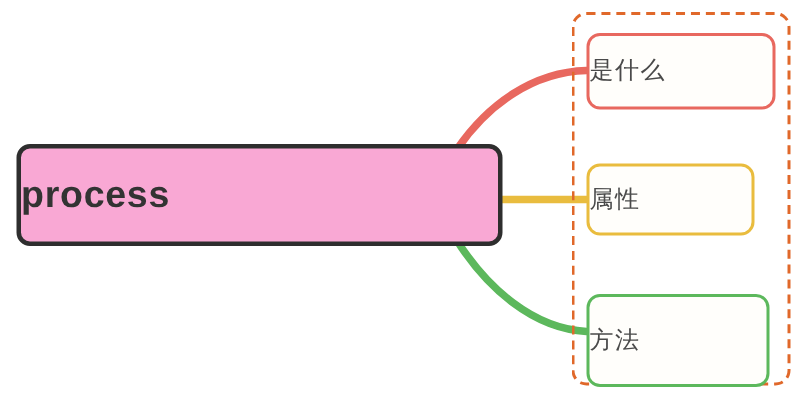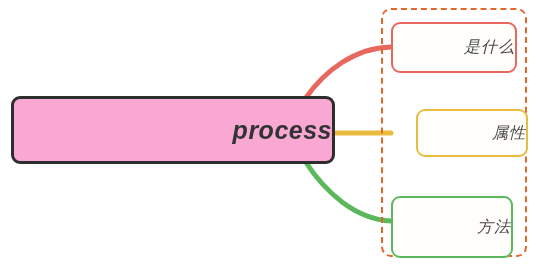--- a/index.html
+++ b/index.html
@@ -36,24 +36,23 @@
     border: 2.5px dashed #e0682a;
     border-radius: 10px;
     background: transparent;
   }
   
   .node {
     position: absolute;
     box-sizing: border-box;
     display: flex;
     align-items: center;
-    justify-content: flex-end;
+    justify-content: flex-start;
     background: #fffefb;
     border-style: solid;
-    font-style: italic;
   }
   .node-label {
     color: #3b3b3b;
     letter-spacing: 1px;
     white-space: nowrap;
   }
   .root-node {
     left: 11px;
     top: 96px;
     width: 324px;
@@ -84,21 +83,20 @@
     width: 126px;
     height: 51px;
     border-color: #e8685f;
   }
   .node-props {
     left: 391px;
     top: 109px;
     width: 112px;
     height: 48px;
     border-color: #e9bc3e;
-    margin-left: 25px;
   }
   .node-methods {
     left: 391px;
     top: 196px;
     width: 122px;
     height: 62px;
     border-color: #5cb85c;
   }
 </style>
 </head>

